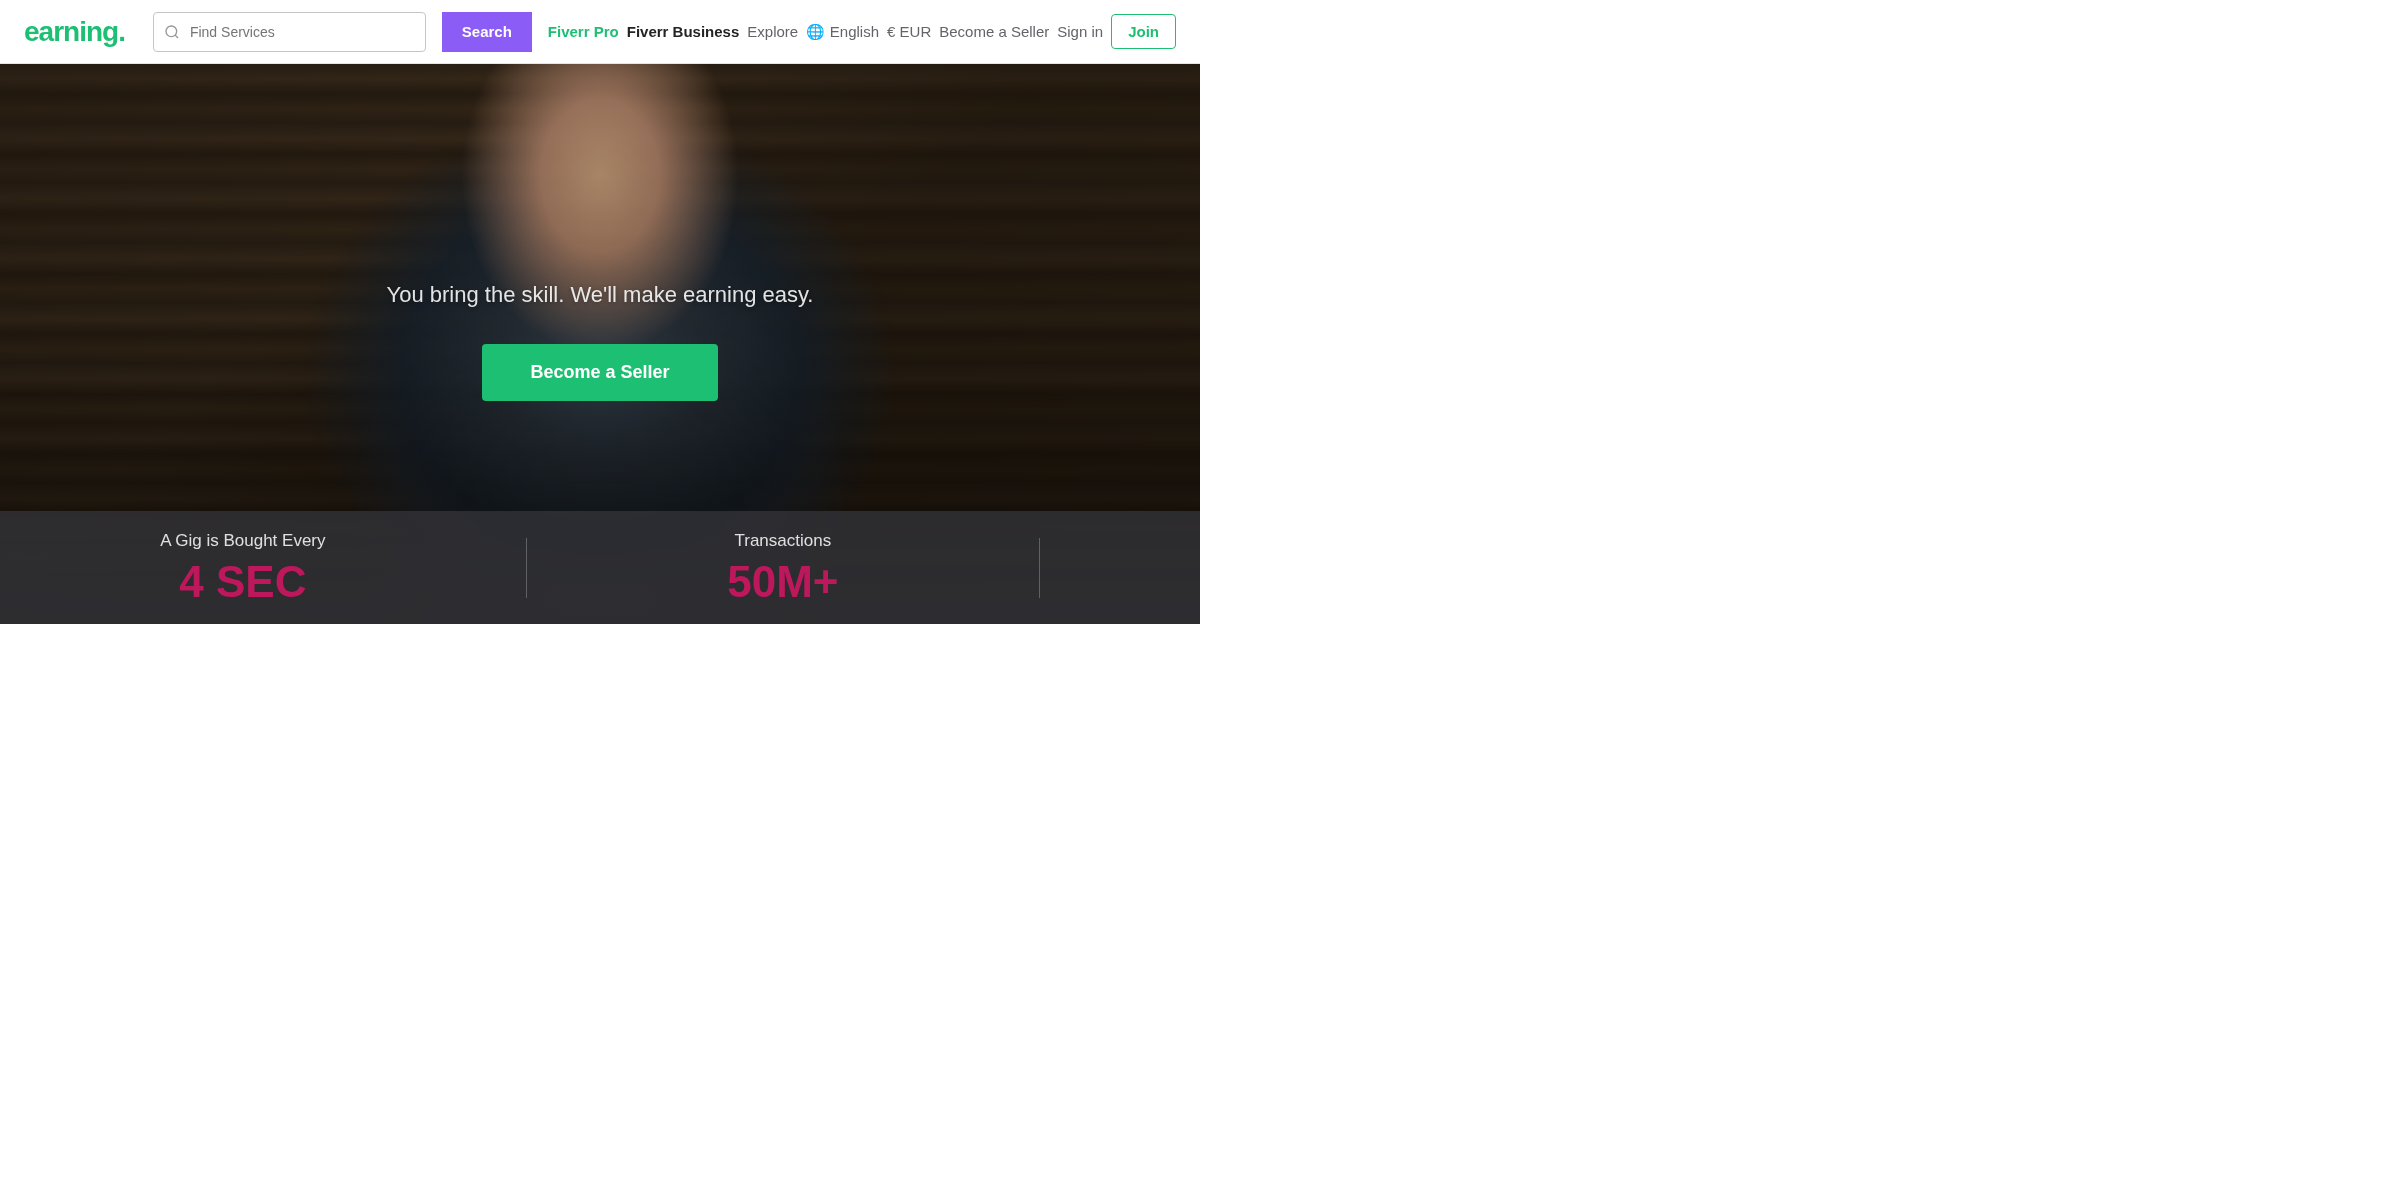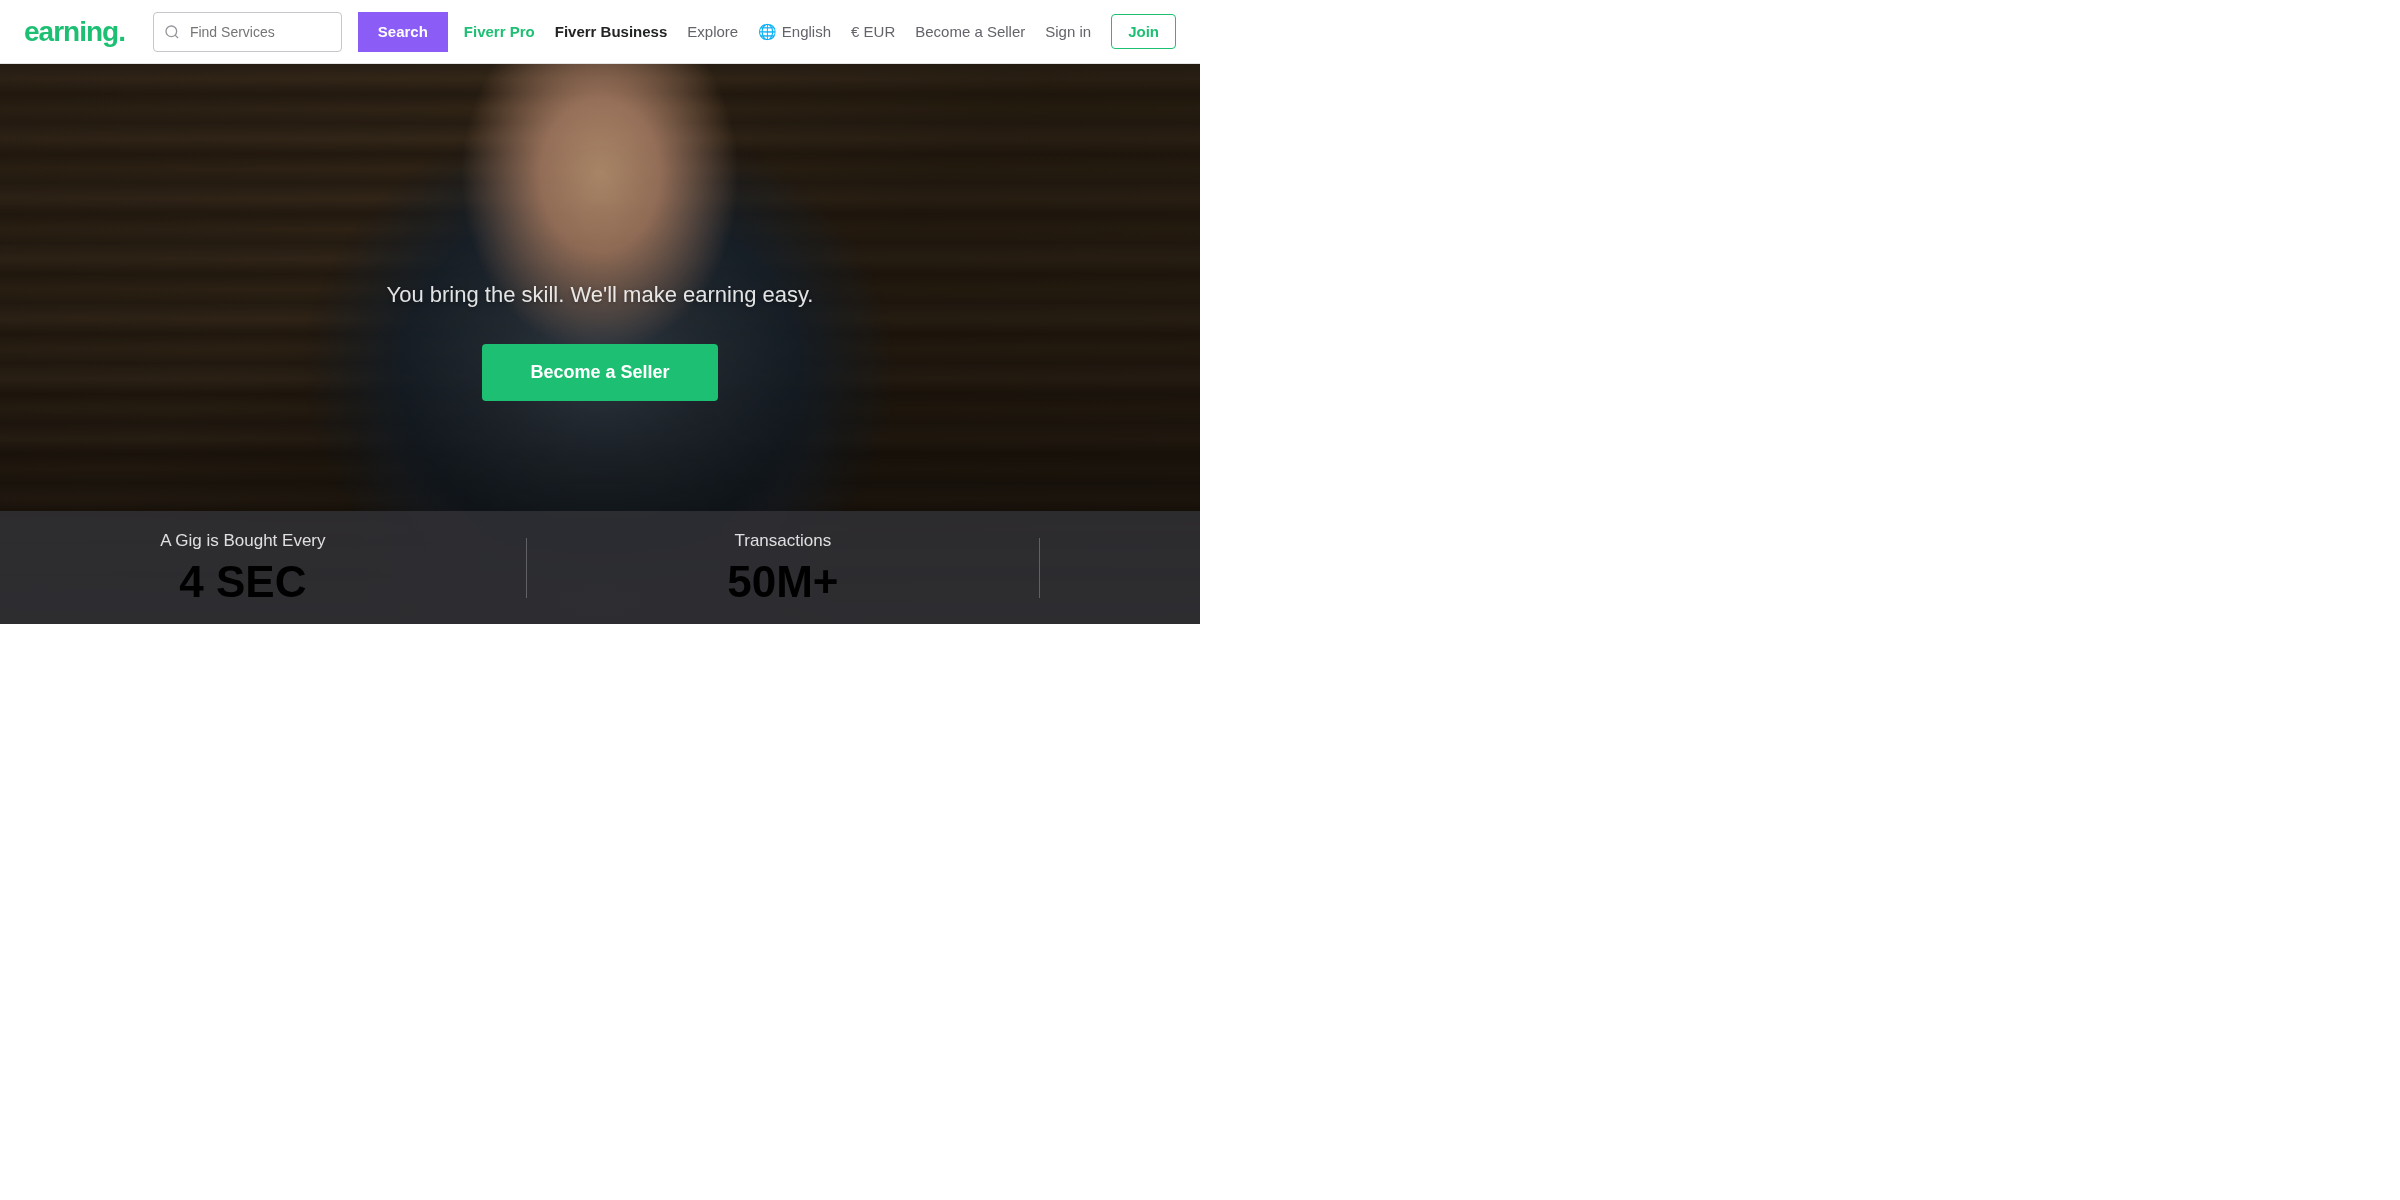--- a/index.html
+++ b/index.html
@@ -60,21 +60,21 @@
       padding: 0 20px;
       height: 40px;
       font-size: 15px;
       font-weight: 600;
       cursor: pointer;
       flex-shrink: 0;
     }
     .nav-links {
       display: flex;
       align-items: center;
-      gap: 20px;
+      gap: 8px;
       margin-left: auto;
     }
     .nav-link {
       font-size: 15px;
       text-decoration: none;
       cursor: pointer;
       white-space: nowrap;
     }
     .nav-link-pro { color: #1dbf73; font-weight: 600; }
     .nav-link-business { color: #222325; font-weight: 700; }
@@ -188,21 +188,21 @@
       color: #fff;
     }
     .stat-label {
       font-size: 17px;
       color: rgba(255,255,255,0.85);
       margin-bottom: 9px;
     }
     .stat-value {
       font-size: 44px;
       font-weight: 800;
-      color: #000000;
+      color: #be185d;
       line-height: 1;
     }
     .stat-divider {
       width: 1px;
       height: 60px;
       background: rgba(255,255,255,0.25);
     }
   </style>
 </head>
 <body>

